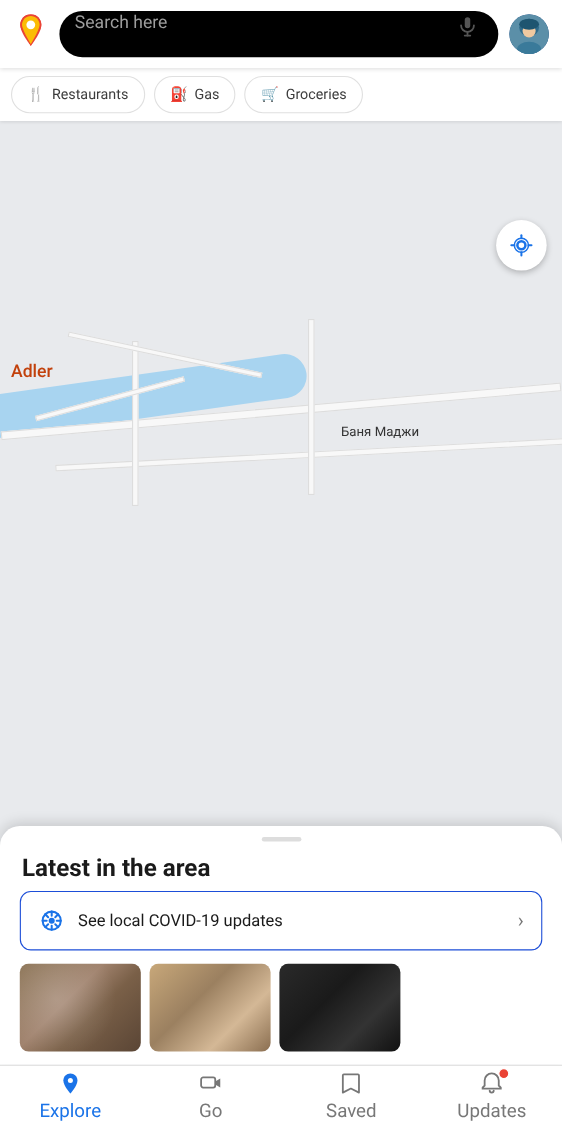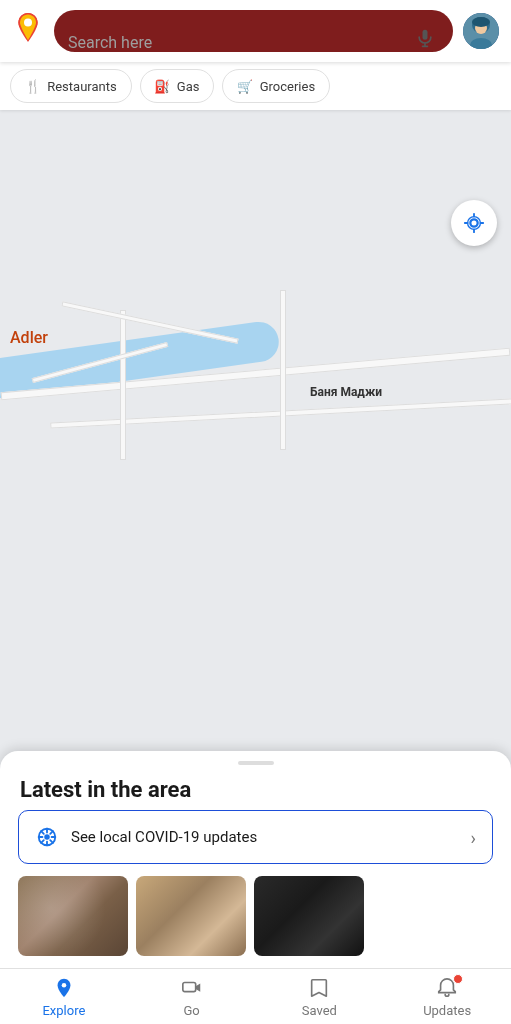--- a/index.html
+++ b/index.html
@@ -27,24 +27,24 @@
       box-shadow: 0 1px 4px rgba(0,0,0,0.15);
     }
     .maps-pin-icon {
       width: 32px;
       height: 32px;
       flex-shrink: 0;
     }
     .search-bar {
       flex: 1;
       height: 42px;
-      background: #7f1d1d;
+      background: #000000;
       border-radius: 24px;
       display: flex;
-      align-items: flex-end;
+      align-items: flex-start;
       padding: 0 14px;
       gap: 8px;
     }
     .search-text {
       flex: 1;
       color: #9e9e9e;
       font-size: 16px;
     }
     .mic-icon-wrap {
       width: 28px;
@@ -155,21 +155,21 @@
       font-size: 16px;
       color: #c2410c;
       font-weight: 500;
     }
     .map-label-banya {
       position: absolute;
       top: 275px;
       left: 310px;
       font-size: 12px;
       color: #333;
-      font-weight: 700;
+      font-weight: 400;
       white-space: nowrap;
     }
 
     
     .google-logo {
       position: absolute;
       bottom: 22px;
       left: 14px;
       font-size: 16px;
       font-weight: 500;
@@ -322,21 +322,21 @@
     }
     .nav-icon {
       width: 24px;
       height: 24px;
       display: flex;
       align-items: center;
       justify-content: center;
       position: relative;
     }
     .nav-label {
-      font-size: 13px;
+      font-size: 17px;
       color: #777;
       text-align: right;
     }
     .nav-label.active {
       color: #1a73e8;
     }
     .nav-badge {
       position: absolute;
       top: -2px;
       right: -4px;

